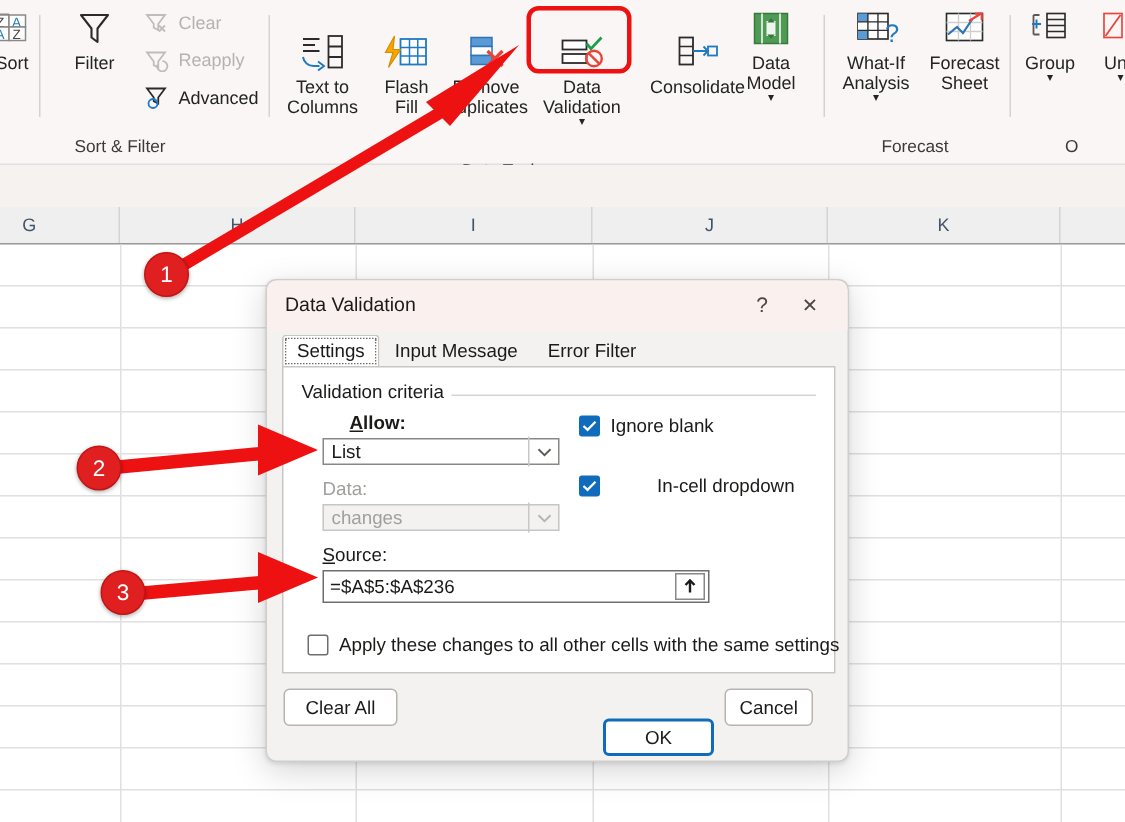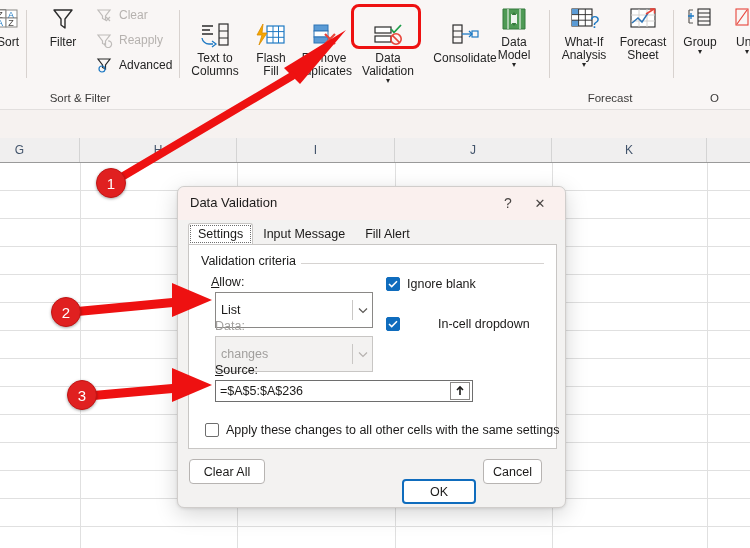--- a/index.html
+++ b/index.html
@@ -137,21 +137,21 @@
     height: 1px; background: #d6d3d1;
   }
 
   .lbl {
     position: absolute; font-size: 12.5px; color: #1b1a19; white-space: nowrap;
   }
   .lbl.disabled { color: #a19f9d; }
   .u { text-decoration: underline; }
 
   .combo {
-    position: absolute; height: 36px;
+    position: absolute; height: 18px;
     background: #ffffff; border: 1px solid #8a8886;
     display: flex; align-items: center;
   }
   .combo .val {
     flex: 1; padding-left: 5px; font-size: 12.5px; color: #1b1a19;
     overflow: hidden; white-space: nowrap;
   }
   .combo .arrowbox {
     width: 20px; height: 20px; display: flex; align-items: center; justify-content: center;
     border-left: 1px solid #c9c7c5;
@@ -467,28 +467,28 @@
 
   <div id="dlg-title">
     <div class="t">Data Validation</div>
     <div class="titlebtn" id="dlg-help">?</div>
     <div class="titlebtn" id="dlg-close">✕</div>
   </div>
 
   <div id="tabs">
     <div class="tab active">Settings</div>
     <div class="tab">Input Message</div>
-    <div class="tab">Fill Alert</div>
+    <div class="tab">Error Filter</div>
   </div>
 
   <div id="tabpanel">
     <div class="fieldset-line"></div>
     <div class="fieldset-label">Validation criteria</div>
 
-    <div class="lbl" style="left:22px; top:30px;">
+    <div class="lbl" style="left:44px; top:30px;font-weight:bold;">
       <span class="u">A</span><span>llow:</span>
     </div>
     <div class="combo" style="left:26px; top:47px; width:158px;">
       <div class="val">List</div>
       <div class="arrowbox">
         <svg width="10" height="7" viewBox="0 0 10 7">
             <path d="M1 1.5 L5 5.5 L9 1.5" fill="none" stroke="#5b5855" stroke-width="1.2"></path>
           </svg>
       </div>
     </div>

